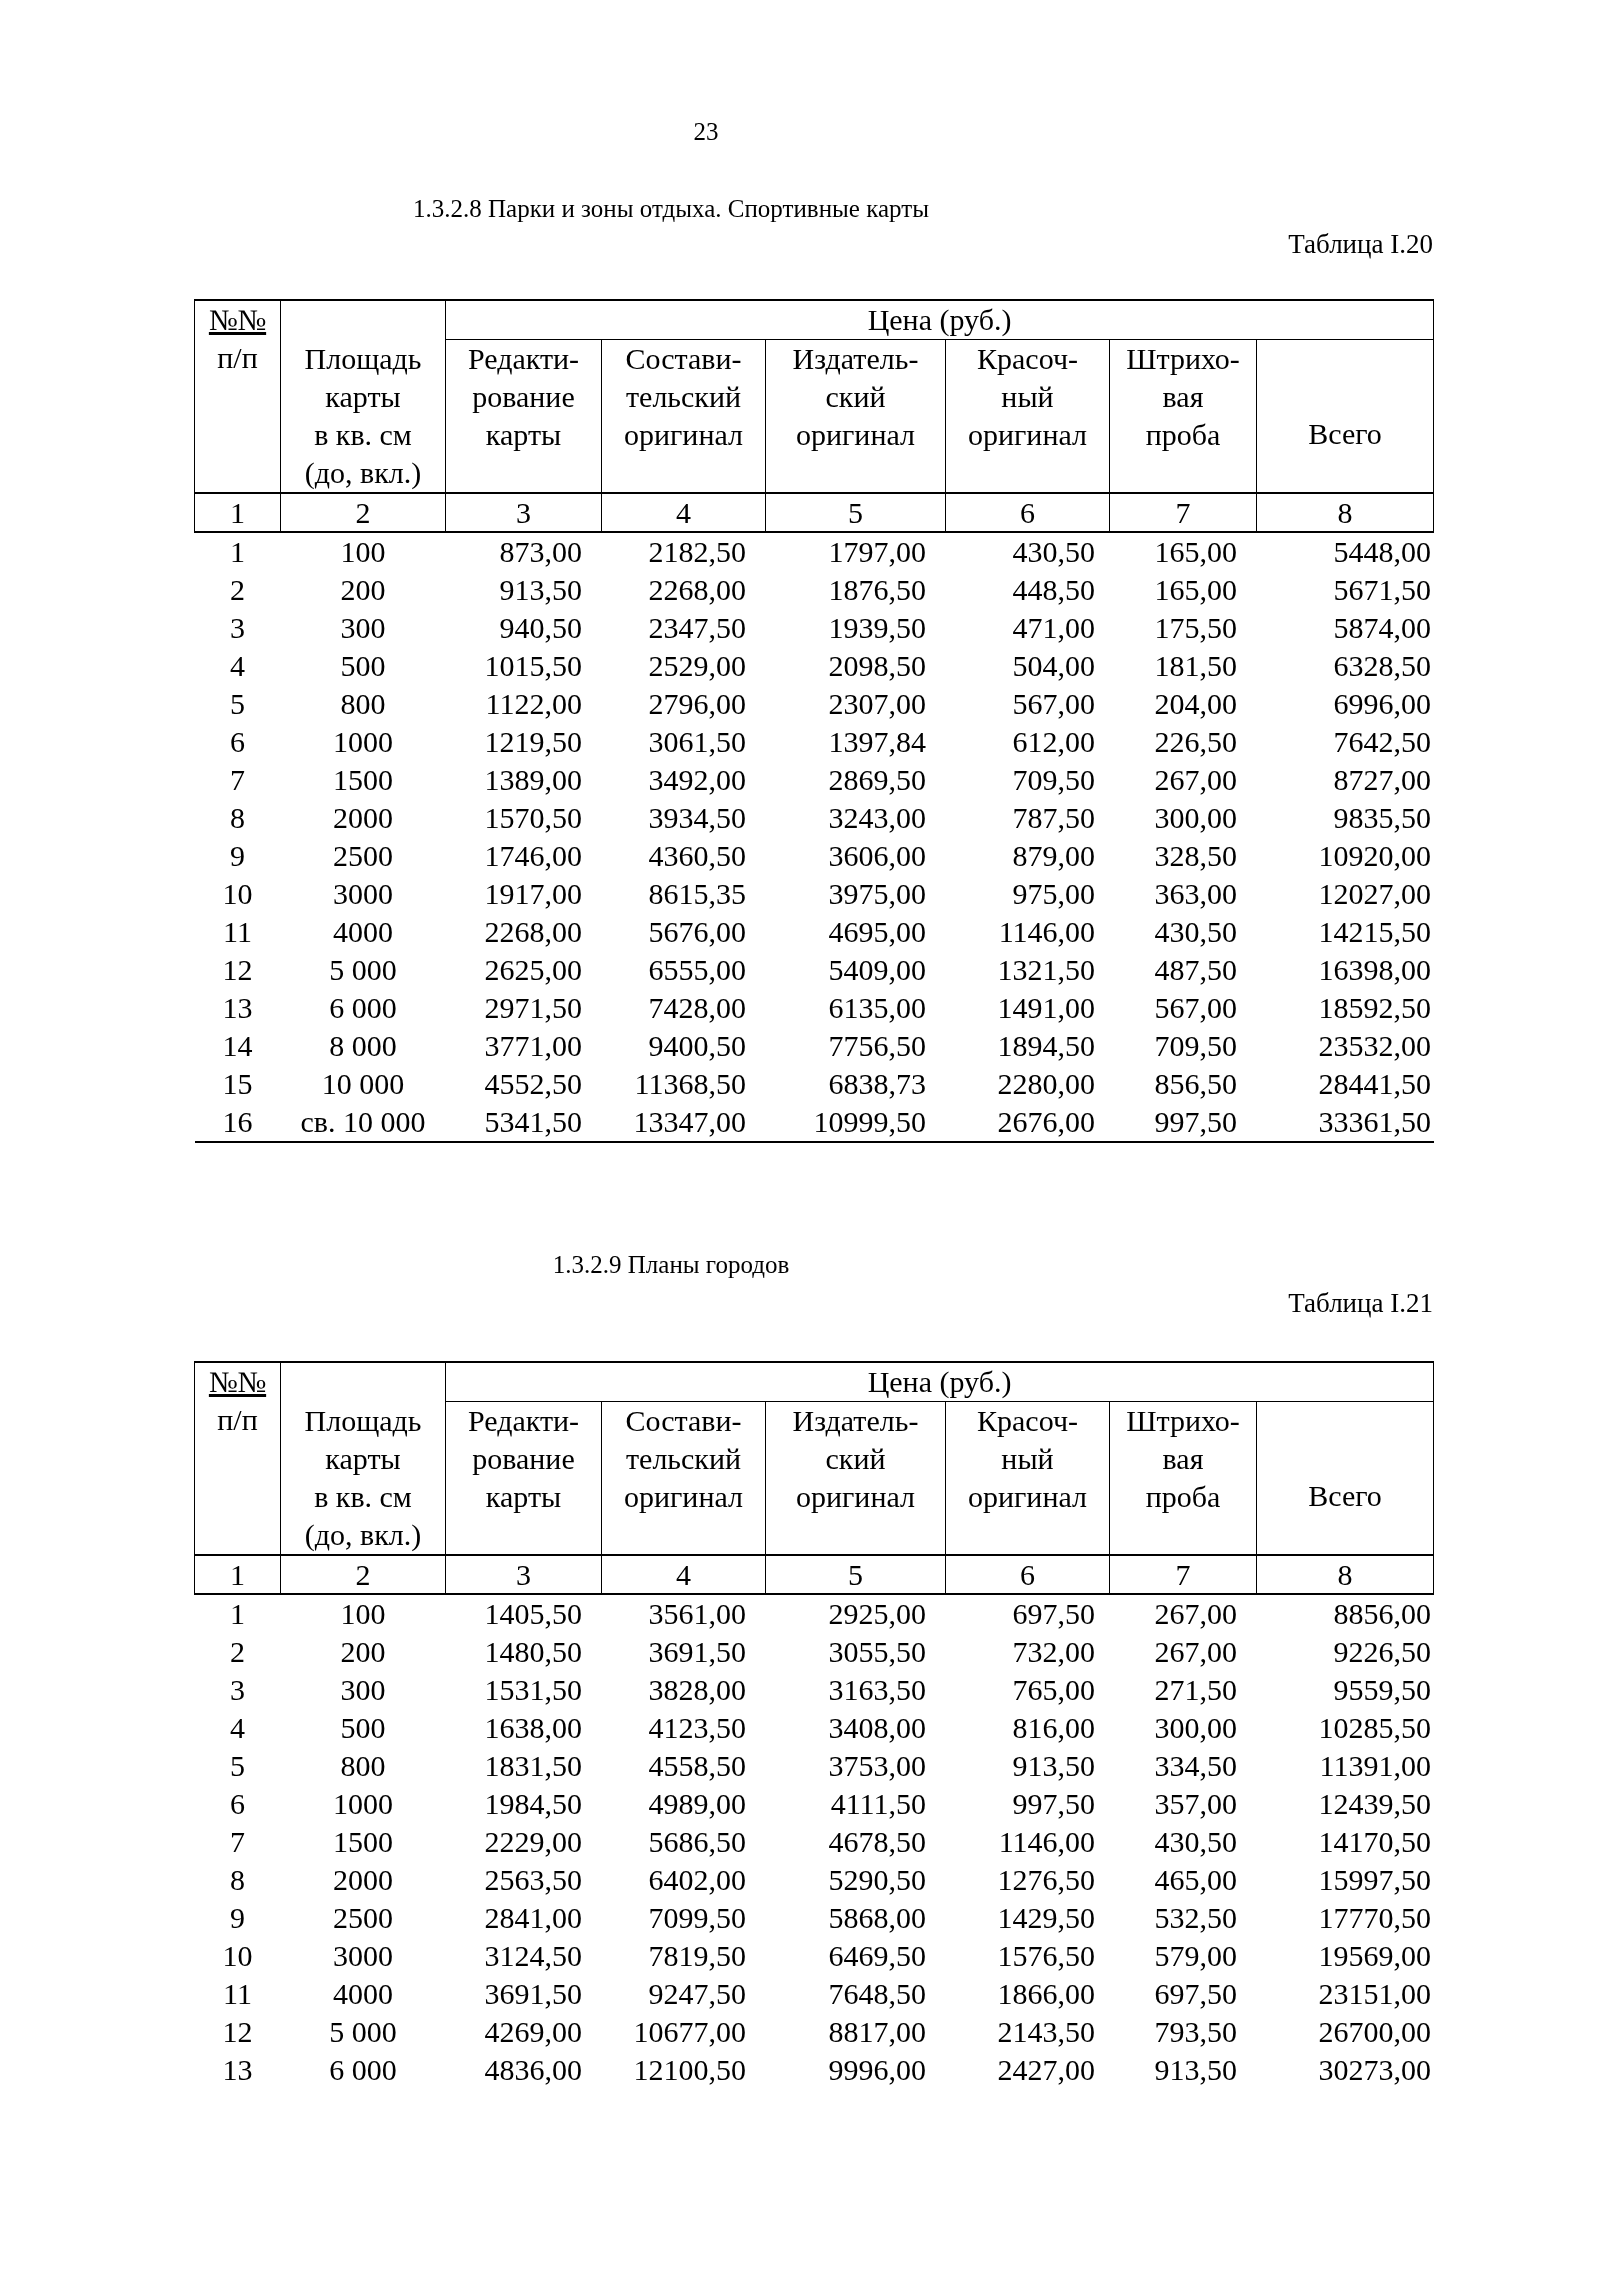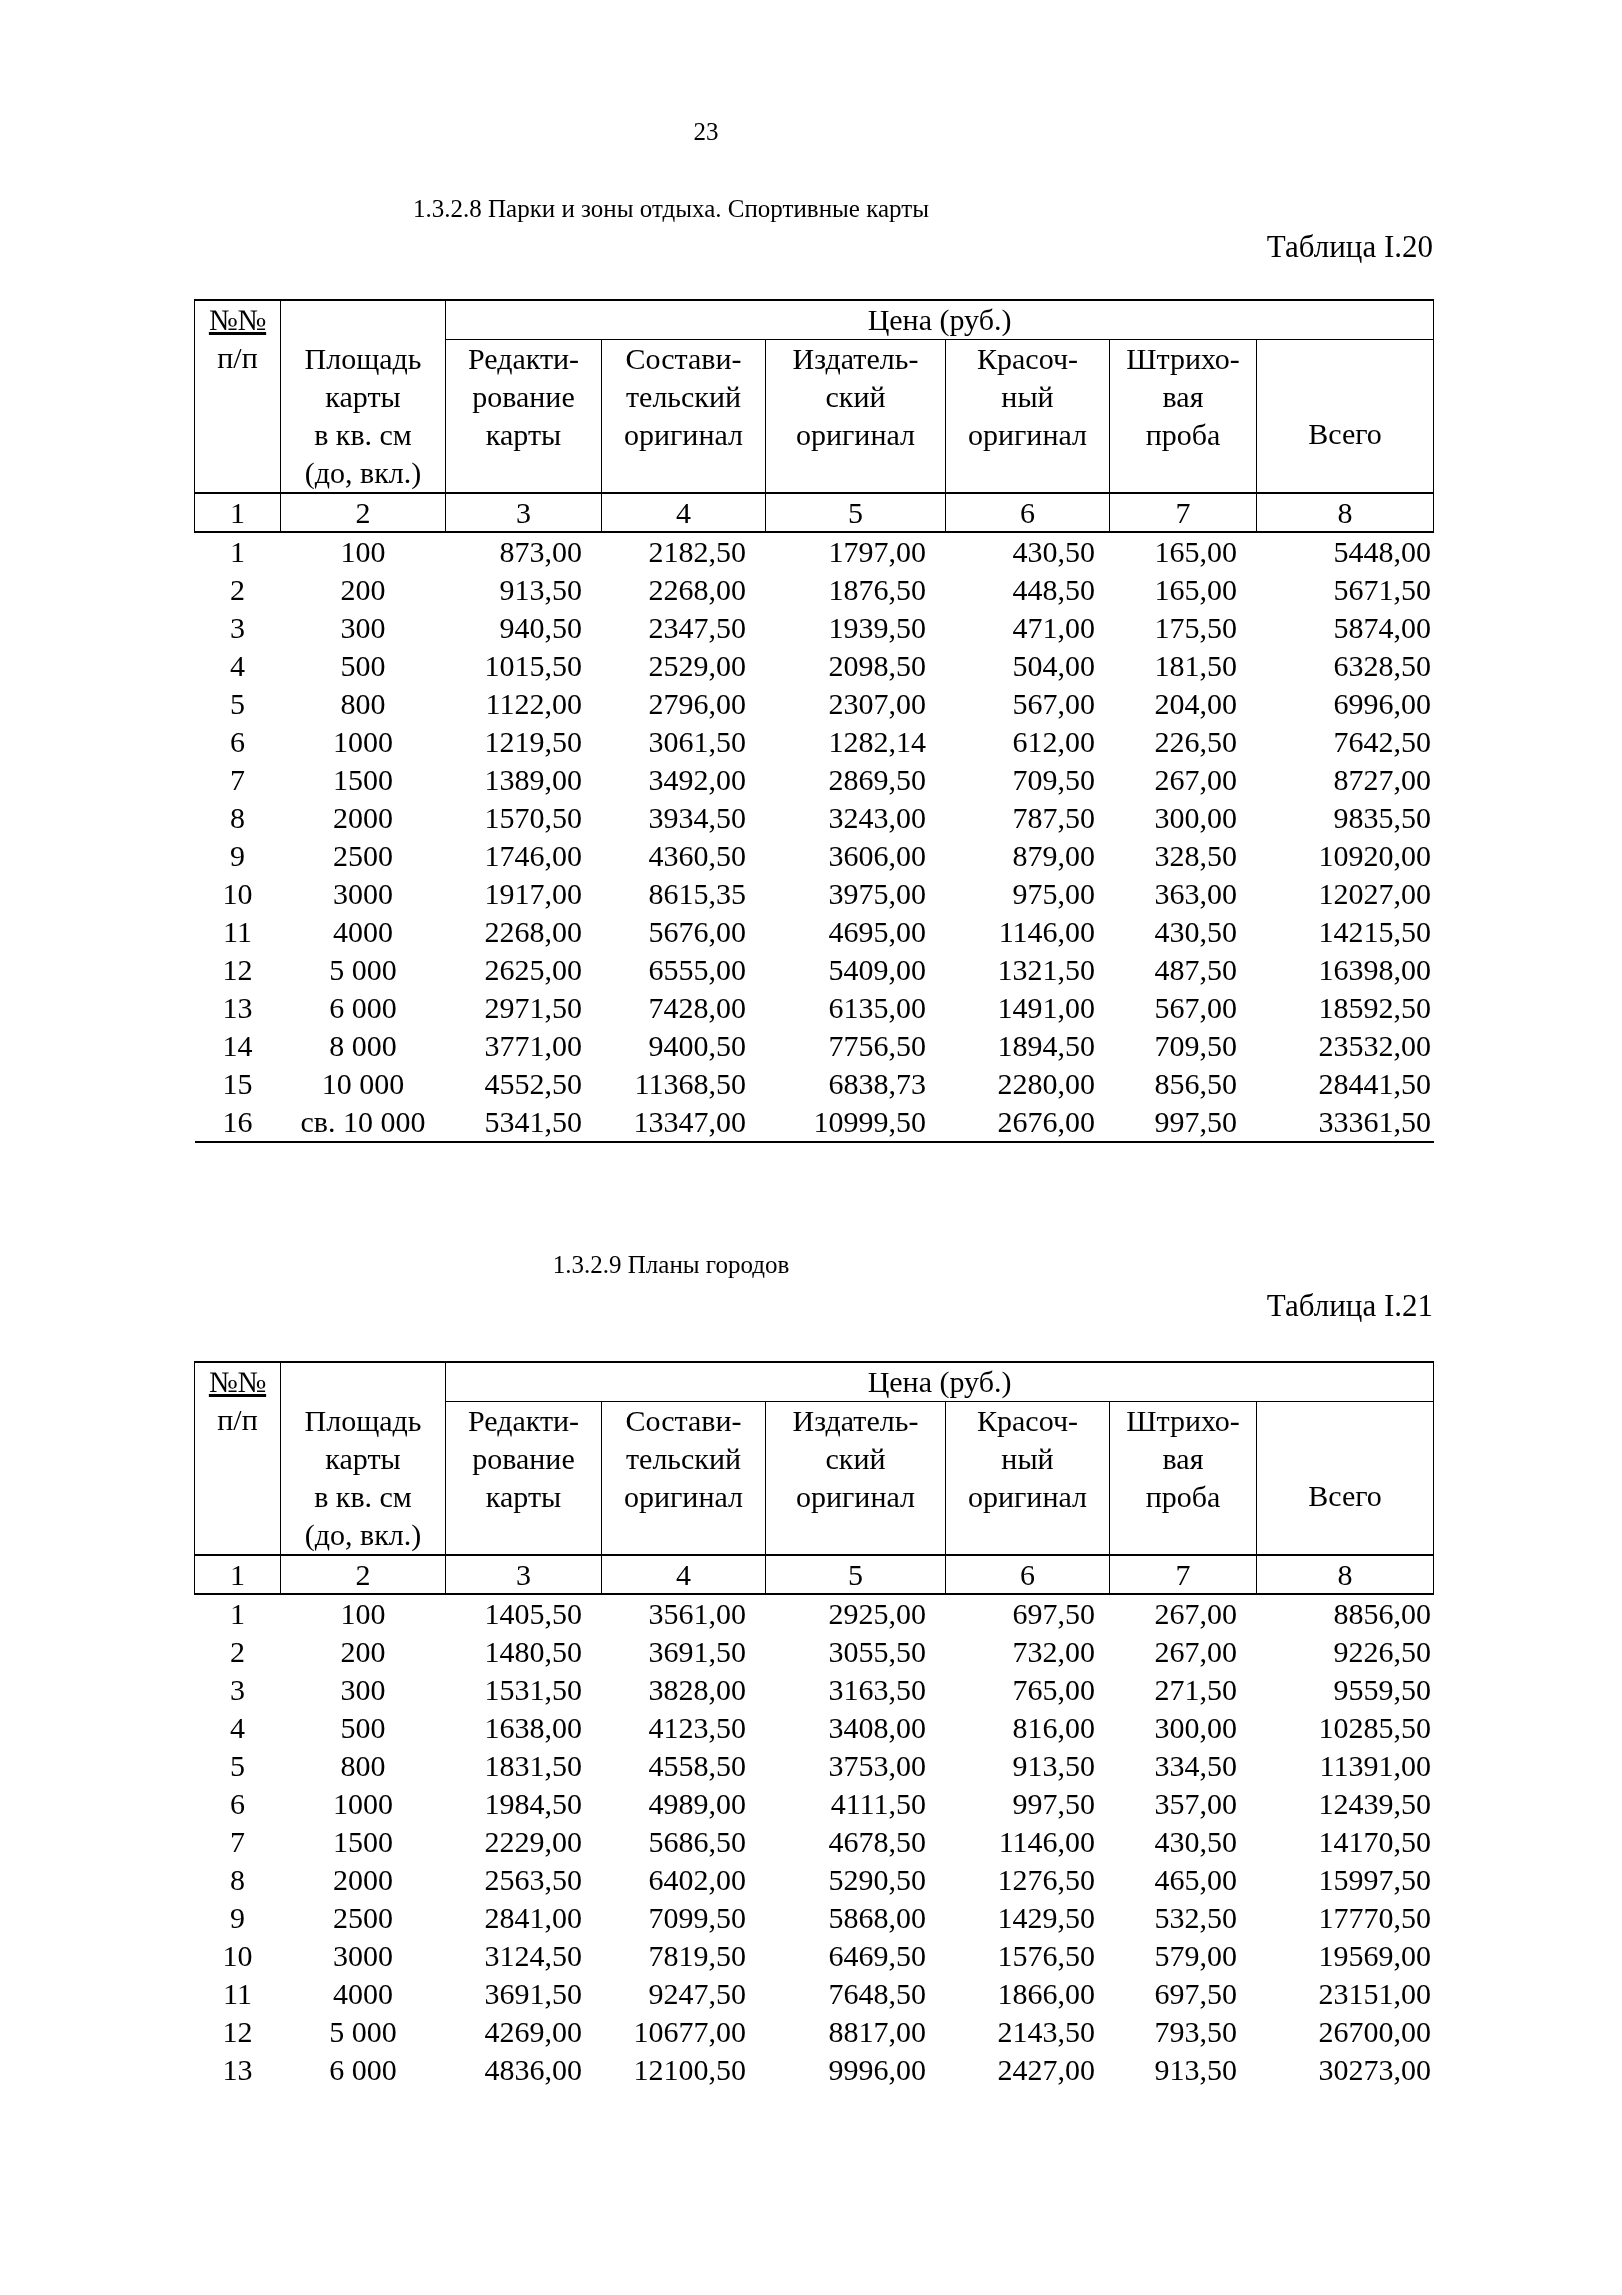--- a/index.html
+++ b/index.html
@@ -1,21 +1,21 @@
 <!DOCTYPE html>
 <html style="font-size:10.5px"><head>
 <meta charset="utf-8">
 <style>
   html, body { margin:0; padding:0; background:#ffffff; }
   body { width:1622px; height:2295px; position:relative; overflow:hidden;
          font-family:"Liberation Serif", "DejaVu Serif", serif; color:#000; }
   .abs { position:absolute; }
   .page-num { left:0; width:1412px; top:118px; text-align:center; font-size:25px; }
   .section-title { left:0; width:1342px; text-align:center; font-size:25px; }
-  .table-label { right:189px; font-size:31px; }
+  .table-label { right:189px; font-size:27px; }
   table.price { position:absolute; left:194px; width:1239px; border-collapse:collapse;
                 font-size:30px; table-layout:fixed; }
   table.price th, table.price td { padding:0; line-height:38px; }
   table.price thead th { border:1.3px solid #000; font-weight:normal; text-align:center; vertical-align:top; }
   table.price thead th.col-head { line-height:38px; vertical-align:top; }
   table.price thead th.vbottom { vertical-align:bottom; padding-bottom:39px; }
   table.price thead tr.numrow th { border-top:2px solid #000; border-bottom:2px solid #000; line-height:37px; vertical-align:middle; }
   table.price thead th.cena { height:38px; line-height:38px; border-top:2px solid #000; }
   table.price tbody td { border:none; height:38px; }
   table.price tbody td.c-num { text-align:center; }
@@ -147,21 +147,21 @@
         <td class="c-val">2307,00</td>
         <td class="c-val6">567,00</td>
         <td class="c-val">204,00</td>
         <td class="c-tot">6996,00</td>
       </tr>
       <tr>
         <td class="c-num">6</td>
         <td class="c-area">1000</td>
         <td class="c-val">1219,50</td>
         <td class="c-val">3061,50</td>
-        <td class="c-val">1282,14</td>
+        <td class="c-val">1397,84</td>
         <td class="c-val6">612,00</td>
         <td class="c-val">226,50</td>
         <td class="c-tot">7642,50</td>
       </tr>
       <tr>
         <td class="c-num">7</td>
         <td class="c-area">1500</td>
         <td class="c-val">1389,00</td>
         <td class="c-val">3492,00</td>
         <td class="c-val">2869,50</td>

